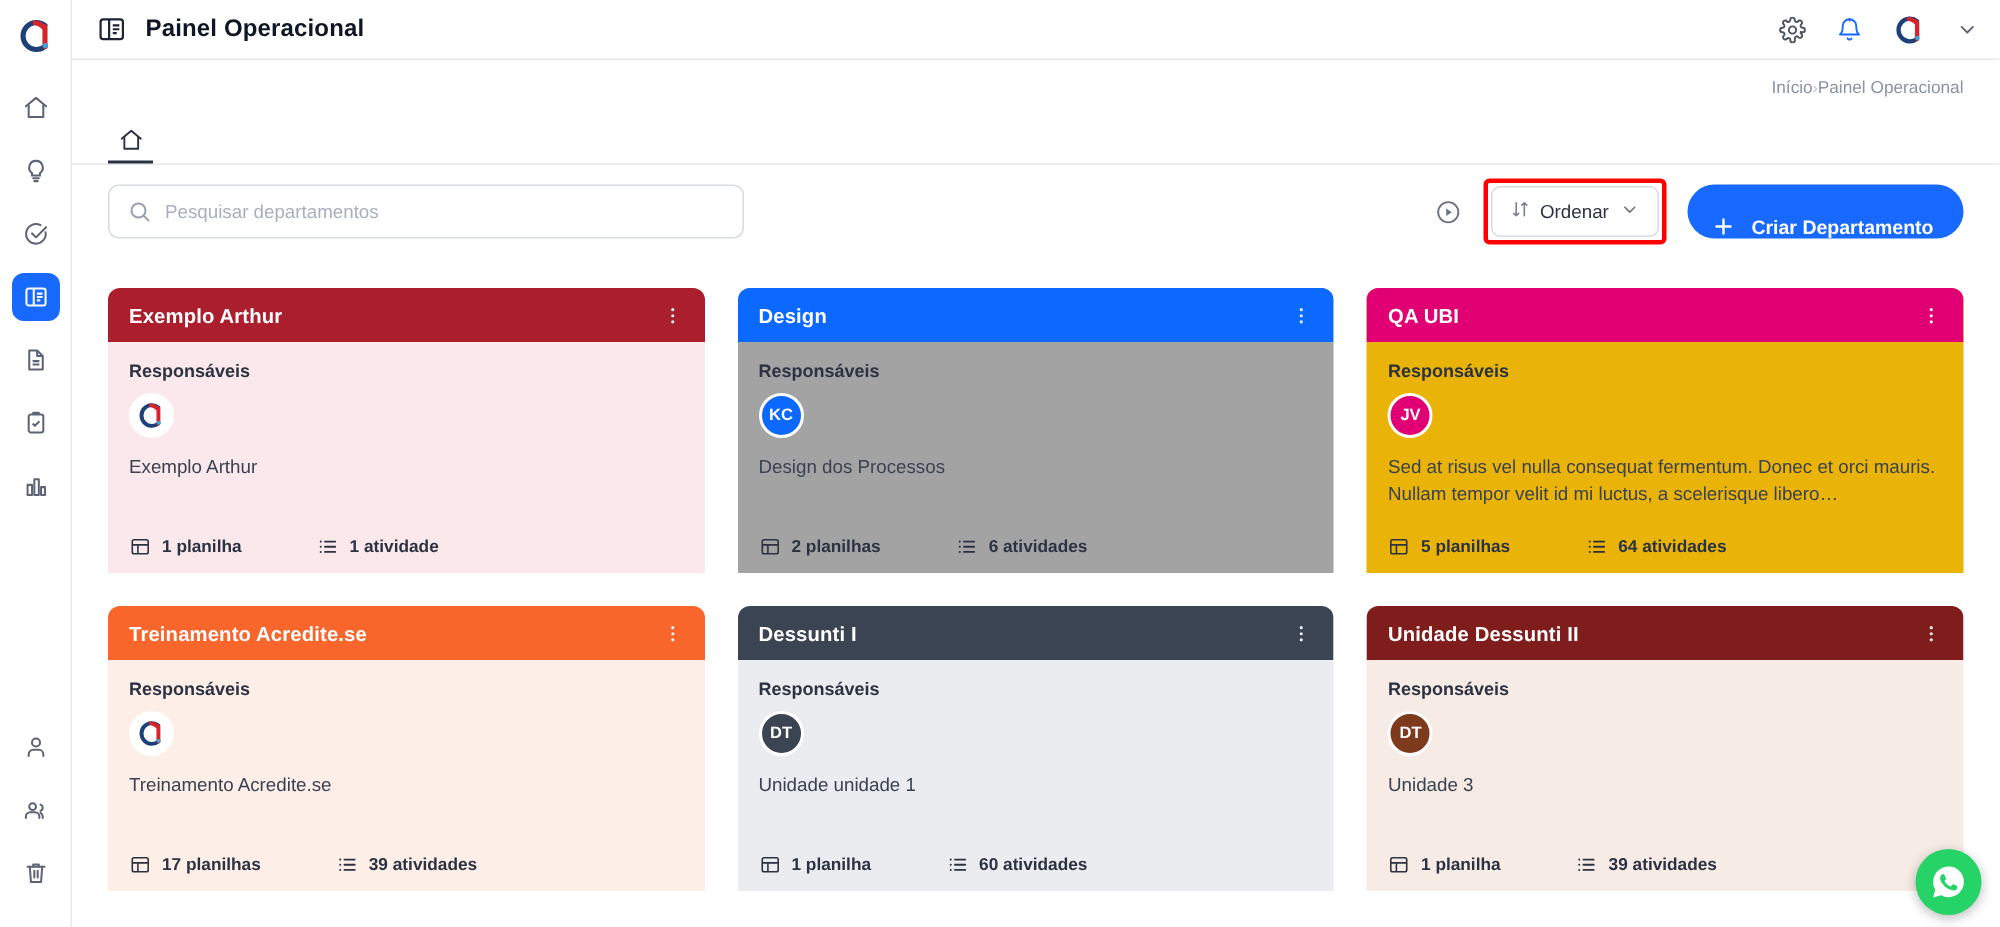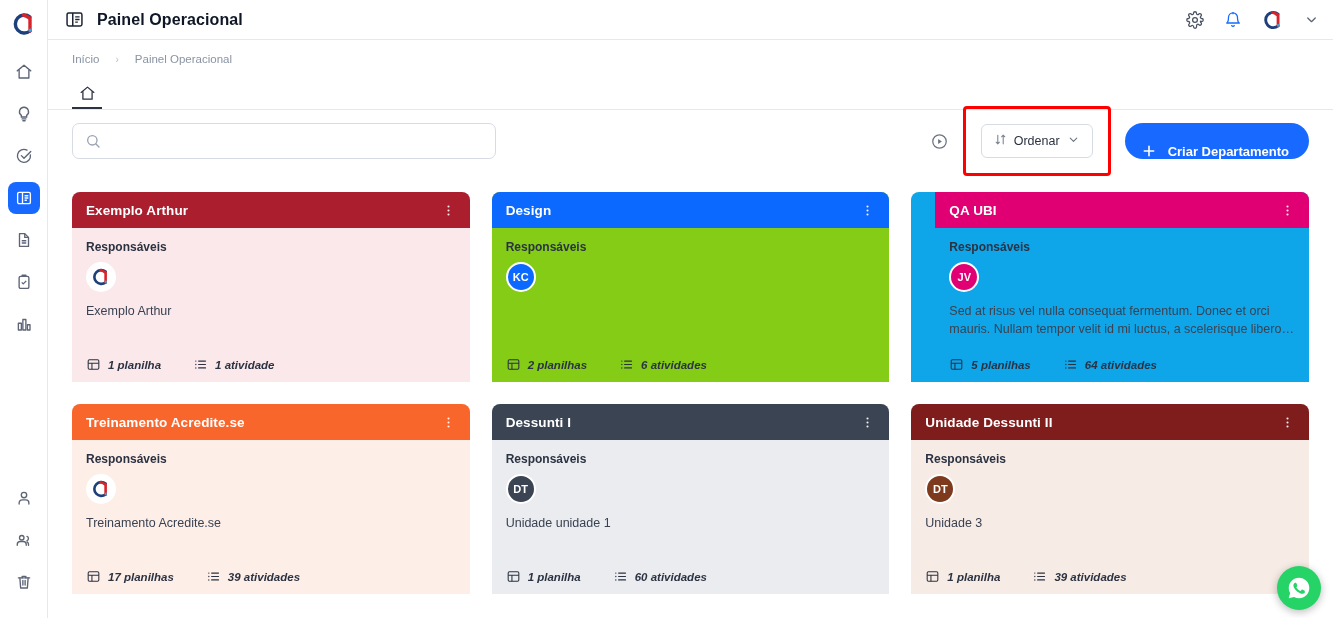--- a/index.html
+++ b/index.html
@@ -42,21 +42,21 @@
   }
   .topbar-left { display: flex; align-items: center; gap: 12px; }
   .page-icon { color: #1d2433; display: flex; }
   .page-title { font-size: 16px; font-weight: bold; color: #0f1726; letter-spacing: .1px; }
   .topbar-right { margin-left: auto; display: flex; align-items: center; gap: 20px; }
   .ic-btn { color: #4a5263; display: flex; cursor: pointer; }
   .ic-bell { color: #1769ff; }
   .avatar-logo { width: 22px; height: 22px; display: flex; align-items: center; justify-content: center; }
   .chev { color: #5c6475; }
 
-  .crumbs { height: 38px; display: flex; align-items: center; gap: 16px; padding: 0 24px; font-size: 11.5px; }
+  .crumbs { height: 38px; display: flex; align-items: center; gap: 0; padding: 0 24px; font-size: 11.5px; justify-content: flex-end; }
   .crumb { color: #8a93a3; cursor: pointer; }
   .crumb-sep { color: #b9c0cc; font-size: 10px; }
   .crumb.current { color: #8a93a3; }
 
   .tabsrow { height: 32px; padding: 0 24px; display: flex; align-items: flex-end; border-bottom: 1px solid #e6e8ec; }
   .tab {
     width: 30px; height: 30px; display: flex; align-items: center; justify-content: center;
     color: #2b3242; border-bottom: 2px solid #2b3242; cursor: pointer;
   }
 
@@ -69,21 +69,21 @@
   .search input {
     border: 0; outline: 0; flex: 1; font-size: 12.5px; color: #2b3242;
     font-family: "Liberation Sans", sans-serif; background: transparent;
   }
   .search input::placeholder { color: #a8b0bd; }
 
   .toolbar-right { margin-left: auto; display: flex; align-items: center; gap: 14px; }
   .play-btn { color: #6b7policy; }
   .play-btn { color: #6b7383; display: flex; cursor: pointer; }
 
-  .sort-wrap { border: 3px solid #ff0000; border-radius: 4px; padding: 15px; }
+  .sort-wrap { border: 3px solid #ff0000; border-radius: 4px; padding: 2px; }
   .sort-btn {
     height: 34px; min-width: 112px; border: 1px solid #d7dbe3; border-radius: 6px;
     background: #fff; display: flex; align-items: center; justify-content: center; gap: 7px;
     font-size: 12.5px; color: #2b3242; cursor: pointer; padding: 0 10px;
     font-family: "Liberation Sans", sans-serif;
   }
   .sort-ico { color: #7b8394; font-size: 12px; }
   .sort-chev { color: #6b7383; }
 
   .create-btn {
@@ -110,21 +110,21 @@
   .avatar {
     width: 30px; height: 30px; border-radius: 50%;
     display: flex; align-items: center; justify-content: center;
     font-size: 11px; font-weight: bold; color: #fff;
     border: 2px solid #fff; cursor: pointer;
   }
   .card-desc {
     margin-top: 10px; font-size: 12.5px; color: #3a4252; line-height: 1.45;
     overflow: hidden;
   }
-  .card-foot { margin-top: auto; display: flex; align-items: center; gap: 32px; padding-top: 8px; font-style: italic; }
+  .card-foot { margin-top: auto; display: flex; align-items: center; gap: 50px; padding-top: 8px; }
   .stat { display: flex; align-items: center; gap: 7px; font-size: 11.5px; font-weight: bold; color: #2b3242; }
   .stat-ico { color: #2b3242; display: flex; }
 
   
   .wa-fab {
     position: absolute; right: 12px; bottom: 8px;
     width: 44px; height: 44px; border-radius: 50%;
     background: #25d366; display: flex; align-items: center; justify-content: center;
     box-shadow: 0 2px 8px rgba(0,0,0,.28); cursor: pointer;
   }
@@ -276,20 +276,21 @@
     </div>
 
     <div class="toolbar">
       <div class="search">
         <span class="search-icon">
           <svg width="16" height="16" viewBox="0 0 24 24" fill="none" stroke="currentColor" stroke-width="2" stroke-linecap="round">
               <circle cx="11" cy="11" r="7"></circle>
               <path d="M16.5 16.5 21 21"></path>
             </svg>
         </span>
+        <input type="text" placeholder="Pesquisar departamentos" style="">
       </div>
 
       <div class="toolbar-right">
         <span class="play-btn">
           <svg width="19" height="19" viewBox="0 0 24 24" fill="none" stroke="currentColor" stroke-width="1.6">
               <circle cx="12" cy="12" r="8.5"></circle>
               <path d="M10.3 8.8 15 12l-4.7 3.2z" fill="currentColor" stroke="none"></path>
             </svg>
         </span>
 
@@ -360,36 +361,37 @@
                     <circle cx="4.5" cy="6.5" r="1.1" fill="currentColor" stroke="none"></circle>
                     <circle cx="4.5" cy="12" r="1.1" fill="currentColor" stroke="none"></circle>
                     <circle cx="4.5" cy="17.5" r="1.1" fill="currentColor" stroke="none"></circle>
                   </svg>
                 </span>
                 <span>1 atividade</span>
               </div>
             </div>
           </div>
         </div>
-        <div class="card" style="background: #84cc16;">
+        <div class="card" style="background: #a3a3a3;">
           <div class="card-head" style="background:#0b69ff">
             <span class="card-title">Design</span>
             <span class="card-menu">
               <svg width="15" height="15" viewBox="0 0 24 24" fill="currentColor">
                 <circle cx="12" cy="5.5" r="1.7"></circle>
                 <circle cx="12" cy="12" r="1.7"></circle>
                 <circle cx="12" cy="18.5" r="1.7"></circle>
               </svg>
             </span>
           </div>
           <div class="card-body">
             <span class="resp-label">Responsáveis</span>
             <div class="avatar" style="background:#0b69ff;">
               <span>KC</span>
             </div>
+            <div class="card-desc">Design dos Processos</div>
             <div class="card-foot">
               <div class="stat">
                 <span class="stat-ico">
                   <svg width="15" height="15" viewBox="0 0 24 24" fill="none" stroke="currentColor" stroke-width="1.7" stroke-linejoin="round">
                     <rect x="3.5" y="4.5" width="17" height="15" rx="2"></rect>
                     <path d="M3.5 10h17M9.5 10v9.5"></path>
                   </svg>
                 </span>
                 <span>2 planilhas</span>
               </div>
@@ -400,21 +402,21 @@
                     <circle cx="4.5" cy="6.5" r="1.1" fill="currentColor" stroke="none"></circle>
                     <circle cx="4.5" cy="12" r="1.1" fill="currentColor" stroke="none"></circle>
                     <circle cx="4.5" cy="17.5" r="1.1" fill="currentColor" stroke="none"></circle>
                   </svg>
                 </span>
                 <span>6 atividades</span>
               </div>
             </div>
           </div>
         </div>
-        <div class="card" style="background: #0ea5e9; padding-left: 24px;">
+        <div class="card" style="background: #eab308;">
           <div class="card-head" style="background:#e10074">
             <span class="card-title">QA UBI</span>
             <span class="card-menu">
               <svg width="15" height="15" viewBox="0 0 24 24" fill="currentColor">
                 <circle cx="12" cy="5.5" r="1.7"></circle>
                 <circle cx="12" cy="12" r="1.7"></circle>
                 <circle cx="12" cy="18.5" r="1.7"></circle>
               </svg>
             </span>
           </div>

